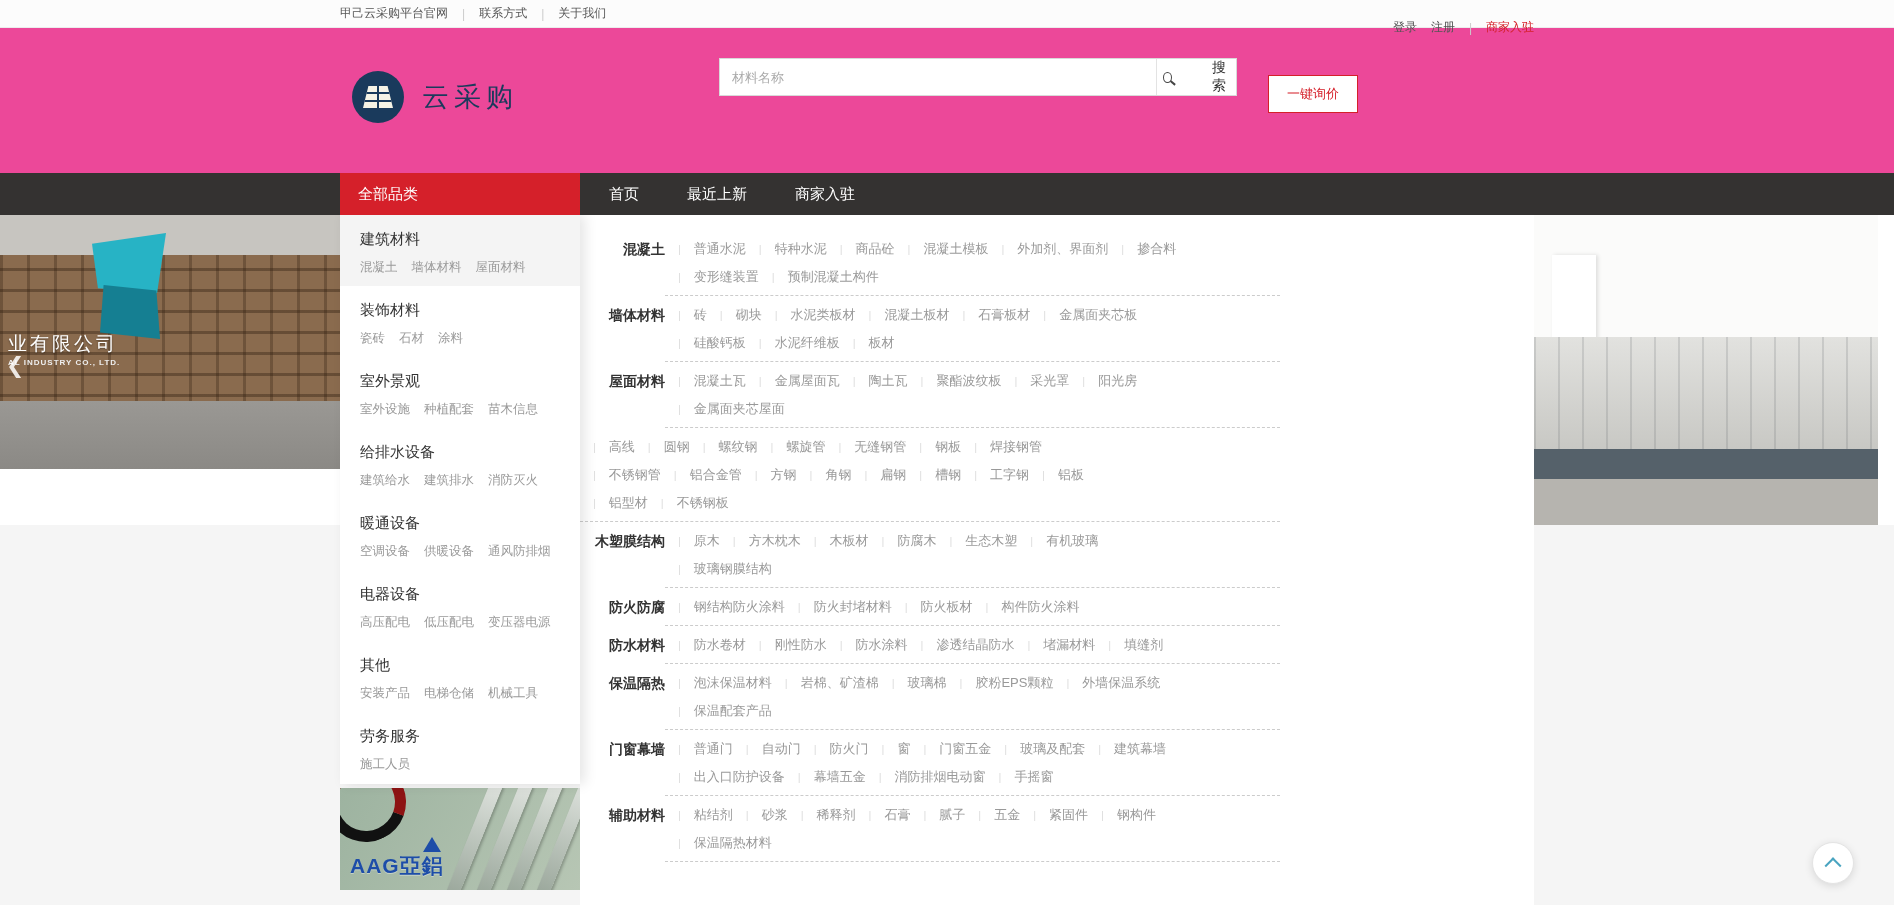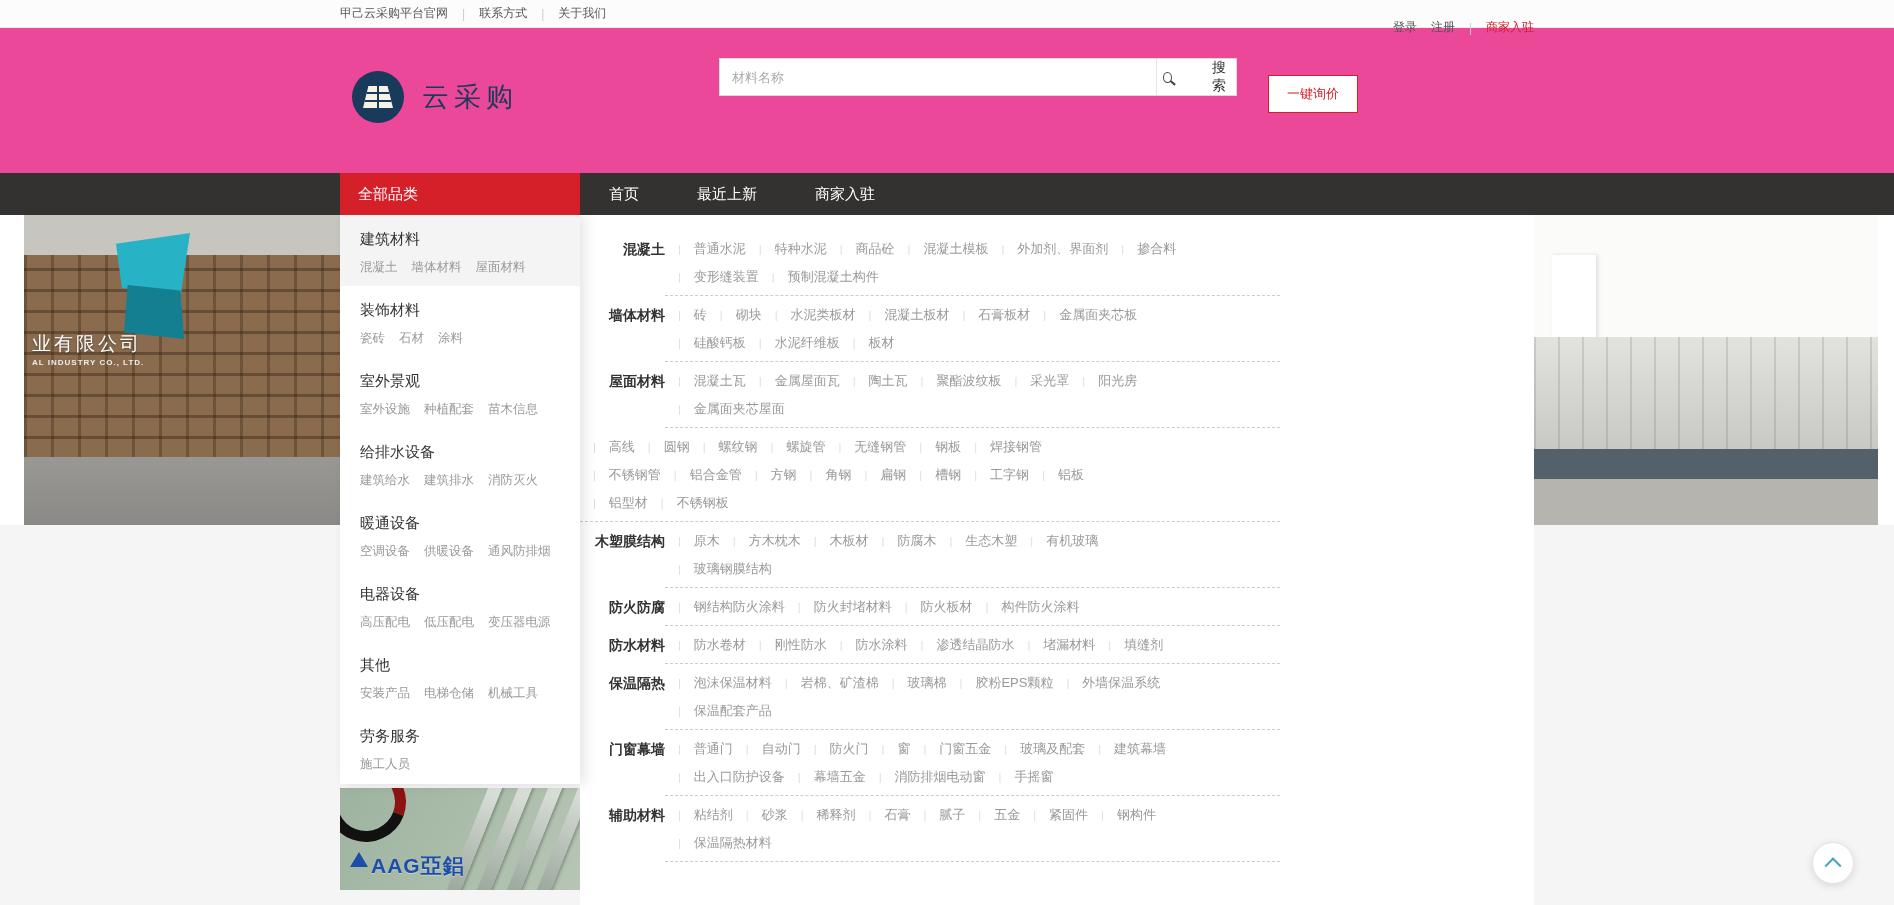--- a/index.html
+++ b/index.html
@@ -38,25 +38,25 @@
   .searchbox{position:absolute;left:719px;top:30px;width:518px;height:38px;border:1px solid #d9d9d9;display:flex;background:#fff;box-sizing:border-box;}
   .search-input{flex:1;border:none;outline:none;font-size:13px;padding:0 12px;color:#333;font-family:inherit;background:transparent;}
   .search-input::placeholder{color:#aaa;}
   .search-btn{width:80px;border:none;border-left:1px solid #e3e3e3;background:#fff;font-size:14px;color:#333;display:flex;align-items:center;justify-content:flex-start;cursor:pointer;font-family:inherit;gap:31px;}
   .mag{width:9px;height:9px;border:1.5px solid #444;border-radius:50%;position:relative;margin-right:5px;display:inline-block;}
   .mag:after{content:"";position:absolute;width:6px;height:1.5px;background:#444;right:-5px;bottom:-2px;transform:rotate(40deg);}
   .quote-btn{position:absolute;left:1268px;top:47px;width:90px;height:38px;border:1px solid var(--accent);color:var(--accent);background:#fff;font-size:13px;display:flex;align-items:center;justify-content:center;cursor:pointer;box-sizing:border-box;}
   
   .navbar{position:absolute;left:0;top:173px;right:0;height:42px;background:var(--nav-bg);z-index:18;}
   .all-cat{position:absolute;left:340px;top:0;width:240px;height:42px;background:var(--accent);color:#fff;font-size:15px;display:flex;align-items:center;padding-left:18px;box-sizing:border-box;cursor:pointer;}
-  .nav-links{position:absolute;left:585px;top:0;height:42px;display:flex;align-items:center;gap:10px;}
+  .nav-links{position:absolute;left:585px;top:0;height:42px;display:flex;align-items:center;}
   .nav-item{color:#fff;font-size:15px;padding:0 24px;cursor:pointer;height:42px;display:flex;align-items:center;}
   
   .banner{position:absolute;left:0;top:215px;width:1894px;height:310px;background:#fff;overflow:hidden;}
-  .photo-left{position:absolute;left:0;top:0;width:340px;height:310px;background:#8d7156;overflow:hidden;margin-left:24px;}
+  .photo-left{position:absolute;left:0;top:0;width:340px;height:254px;background:#8d7156;overflow:hidden;}
   .pl-sky{position:absolute;left:0;top:0;right:0;height:52px;background:#c7c5c0;}
   .pl-bldg{position:absolute;left:0;top:40px;right:0;height:205px;background-color:#8a6b4e;
     background-image:
       repeating-linear-gradient(0deg,rgba(45,28,14,.38) 0 3px,transparent 3px 21px),
       repeating-linear-gradient(90deg,rgba(45,28,14,.30) 0 3px,transparent 3px 27px);}
   .pl-cyan1{position:absolute;left:92px;top:18px;width:74px;height:60px;background:#27b3c5;clip-path:polygon(0 18%,100% 0,88% 100%,8% 92%);}
   .pl-cyan2{position:absolute;left:100px;top:70px;width:60px;height:54px;background:#157f92;clip-path:polygon(6% 0,94% 10%,100% 100%,0 88%);}
   .pl-title{position:absolute;left:8px;top:116px;color:#fff;font-size:19px;letter-spacing:3px;text-shadow:0 1px 2px rgba(0,0,0,.4);white-space:nowrap;}
   .pl-sub{position:absolute;left:8px;top:143px;color:#eee;font-size:8px;letter-spacing:1px;white-space:nowrap;font-weight:bold;}
   .pl-ground{position:absolute;left:0;bottom:0;right:0;height:68px;background:linear-gradient(#9a9894,#8b8985);}
@@ -73,21 +73,21 @@
   .sidebar{position:absolute;left:340px;top:215px;width:240px;height:569px;background:#fff;box-shadow:5px 0 12px rgba(0,0,0,.10);z-index:10;}
   .side-group{height:58px;padding:13px 0 0 20px;box-sizing:content-box;cursor:pointer;}
   .side-group.hovered{background:#f4f4f4;}
   .side-title{font-size:15px;color:#333;margin:2px 0 10px;}
   .side-links{display:flex;gap:14px;font-size:12.5px;color:#999;flex-wrap:wrap;width:205px;}
   .side-link{color:#999;cursor:pointer;white-space:nowrap;}
   
   .aag{position:absolute;left:340px;top:788px;width:240px;height:102px;background:linear-gradient(120deg,#9db3a0,#b7c6b4);overflow:hidden;z-index:9;}
   .aag-arc{position:absolute;left:-14px;top:-26px;width:58px;height:58px;border-radius:50%;border:11px solid #8d1313;border-left-color:#111;border-bottom-color:#111;transform:rotate(-25deg);}
   .aag-strip{position:absolute;top:-10px;bottom:-10px;width:13px;background:linear-gradient(#dfe3de,#9aa79b);transform:rotate(22deg);box-shadow:2px 2px 3px rgba(0,0,0,.25);}
-  .aag-text{position:absolute;left:10px;bottom:10px;display:flex;align-items:flex-start;}
+  .aag-text{position:absolute;left:10px;bottom:10px;display:flex;align-items:flex-end;flex-direction:column;}
   .aag-tri{width:0;height:0;border-left:9px solid transparent;border-right:9px solid transparent;border-bottom:15px solid #1d4da8;margin-right:3px;}
   .aag-name{font-size:21px;font-weight:bold;color:#1d4da8;letter-spacing:1px;text-shadow:0 1px 0 rgba(255,255,255,.35);}
   
   .mega{position:absolute;left:580px;top:215px;width:954px;height:690px;background:#fff;box-sizing:border-box;padding-top:20px;z-index:8;}
   .menu-row{display:flex;width:700px;}
   .row-label{width:85px;flex-shrink:0;text-align:right;font-size:14px;font-weight:bold;color:#333;line-height:28px;cursor:pointer;}
   .row-lines{flex:1;border-bottom:1px dashed #ccc;padding-bottom:4px;margin-bottom:5px;min-width:615px;}
   .menu-line{line-height:28px;white-space:nowrap;font-size:13px;}
   .msep{color:#ddd;margin:0 13px;font-size:11px;}
   .mlink{color:#999;cursor:pointer;}

